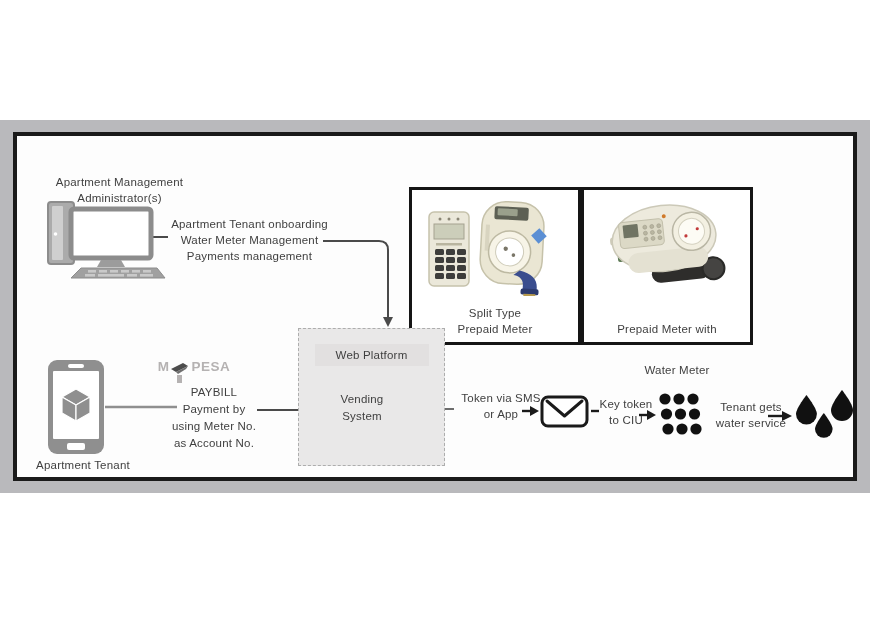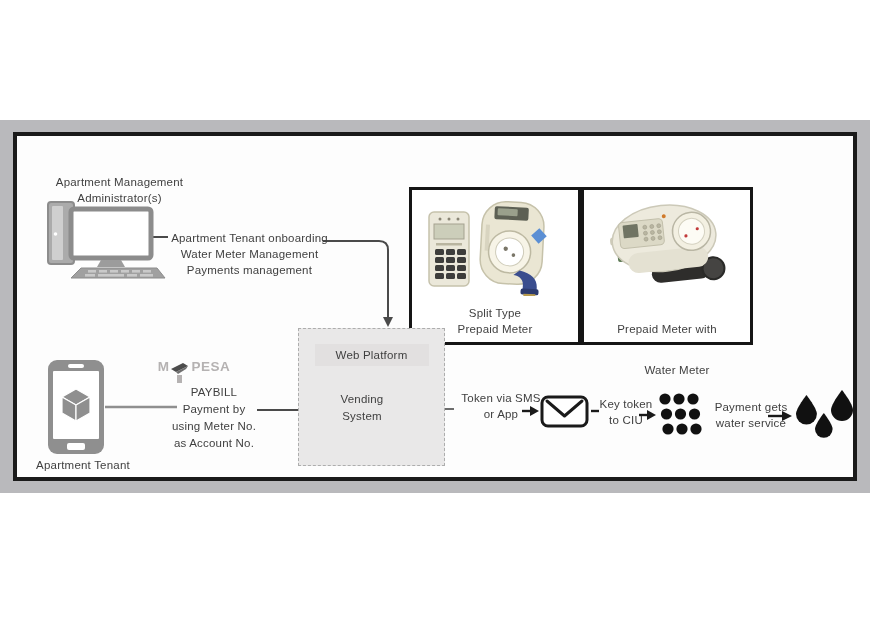--- a/index.html
+++ b/index.html
@@ -35,21 +35,21 @@
   .phone-screen{position:absolute;left:5px;top:11px;width:46px;height:68px;background:#ffffff;border-radius:1px;
     display:flex;align-items:center;justify-content:center;}
   .phone-speaker{position:absolute;left:20px;top:4px;width:16px;height:4px;background:#ffffff;border-radius:2px;}
   .phone-home{position:absolute;left:19px;top:83px;width:18px;height:7px;background:#ffffff;border-radius:2px;}
 
   
   .mpesa{left:132px;top:224px;width:90px;height:26px;display:flex;align-items:flex-start;justify-content:center;}
   .mpesa-letters{font-size:13.5px;font-weight:bold;color:#b5b2b2;letter-spacing:.5px;line-height:14px;}
 
   .admin-label{left:20px;top:30px;width:165px;margin-top:8px;}
-  .tasks-label{left:150px;top:94px;width:165px;}
+  .tasks-label{left:150px;top:80px;width:165px;}
   .tenant-label{left:0px;top:321px;width:132px;}
   .paybill-label{left:136px;top:248px;width:122px;line-height:17px;}
   .token-label{left:438px;top:254px;width:92px;}
   .keytoken-label{left:573px;top:260px;width:72px;}
   .watermeter-label{left:608px;top:226px;width:104px;}
   .tenantgets-label{left:688px;top:263px;width:92px;}
 
   .envelope{left:523px;top:259px;}
   .keypad{left:636px;top:255px;}
   .drops{left:778px;top:252px;}
@@ -282,21 +282,21 @@
         <circle cx="13.5" cy="23" r="5.6"></circle>
           <circle cx="27.5" cy="23" r="5.6"></circle>
           <circle cx="41.5" cy="23" r="5.6"></circle>
         <circle cx="15" cy="38" r="5.6"></circle>
           <circle cx="29" cy="38" r="5.6"></circle>
           <circle cx="43" cy="38" r="5.6"></circle>
       </g>
     </svg>
 
     <div class="abs txt tenantgets-label">
-      <div>Payment gets</div>
+      <div>Tenant gets</div>
       <div>water service</div>
     </div>
 
     <svg class="abs drops" width="62" height="54" viewBox="0 0 62 54">
       <g fill="#111111">
         <path transform="translate(1,7) scale(0.95)" d="M11,0 C11,0 0,14 0,20 a11,11 0 0 0 22,0 C22,14 11,0 11,0 Z"></path>
         <path transform="translate(36,2)" d="M11,0 C11,0 0,14 0,20 a11,11 0 0 0 22,0 C22,14 11,0 11,0 Z"></path>
         <path transform="translate(20,25) scale(0.8)" d="M11,0 C11,0 0,14 0,20 a11,11 0 0 0 22,0 C22,14 11,0 11,0 Z"></path>
       </g>
     </svg>

